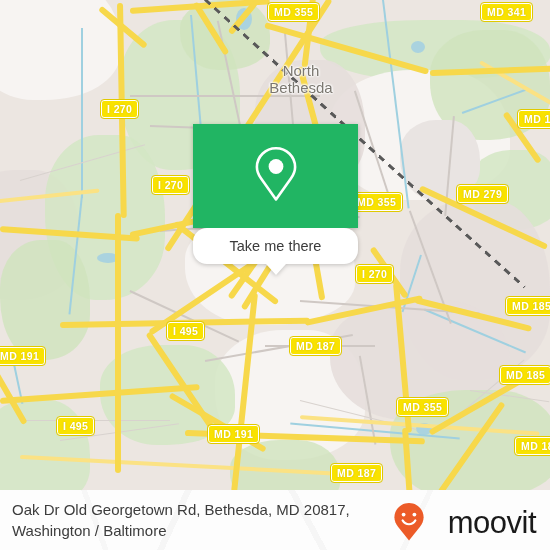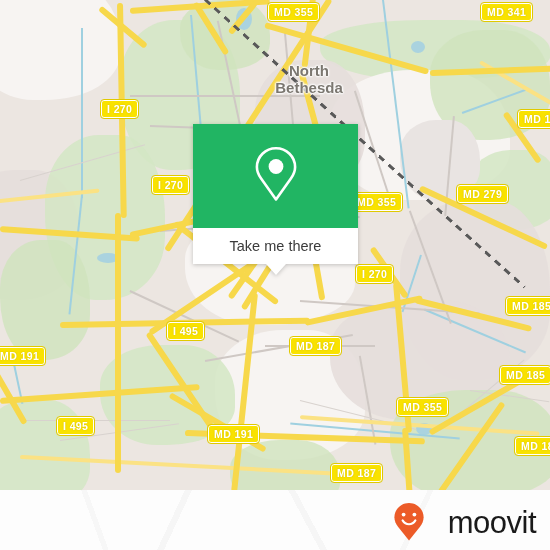--- a/index.html
+++ b/index.html
@@ -89,20 +89,21 @@
     background: #21b563;
     display: flex; align-items: center; justify-content: center;
   }
   #popup-btn {
     height: 36px;
     background: #fff;
     display: flex; align-items: center; justify-content: center;
     color: #3b3b3b;
     font-size: 14.5px;
     cursor: pointer;
+    border-radius: 14px;
   }
   #popup-tail {
     position: absolute;
     left: 50%; top: 140px;
     width: 0; height: 0;
     margin-left: -10px;
     border-left: 10px solid transparent;
     border-right: 10px solid transparent;
     border-top: 11px solid #fff;
   }
@@ -268,21 +269,21 @@
 
     <div class="rd motorway" style="left:420px; top:185px; width:140px; transform:rotate(25deg);"></div>
     <div class="rd motorway" style="left:505px; top:110px; width:60px;  transform:rotate(55deg);"></div>
     <div class="rd motorway" style="left:0px;   top:226px; width:140px; transform:rotate(4deg);"></div>
     <div class="rd motorway" style="left:130px; top:232px; width:100px; transform:rotate(-12deg);"></div>
     <div class="rd motorway" style="left:430px; top:430px; width:120px; transform:rotate(-30deg);"></div>
     <div class="rd motorway" style="left:440px; top:490px; width:110px; transform:rotate(-55deg);"></div>
 
     <div class="rail-d" style="left:205px; top:-2px; width:430px; transform:rotate(42deg);"></div>
 
-    <div class="place" style="left:264px; top:62px; width:90px;font-weight:bold;">North
+    <div class="place" style="left:256px; top:62px; width:90px;">North
 Bethesda</div>
 
     <div class="shield" style="left:268px; top:3px;">MD 355</div>
     <div class="shield" style="left:481px; top:3px;">MD 341</div>
     <div class="shield" style="left:101px; top:100px;">I 270</div>
     <div class="shield" style="left:518px; top:110px;">MD 1</div>
     <div class="shield" style="left:152px; top:176px;">I 270</div>
     <div class="shield" style="left:351px; top:193px;">MD 355</div>
     <div class="shield" style="left:457px; top:185px;">MD 279</div>
     <div class="shield" style="left:356px; top:265px;">I 270</div>
@@ -311,20 +312,21 @@
       </div>
       <div id="popup-tail"></div>
     </div>
 
   </div>
 
   <div id="footer">
     <div id="footer-wm"></div>
   </div>
 
+  <div id="footer-addr">Oak Dr Old Georgetown Rd, Bethesda, MD 20817, Washington / Baltimore</div>
 
   <div id="logo">
     <span style="display:flex;">
       <svg width="30" height="38" viewBox="0 0 30 38" aria-hidden="true">
         <path d="M15 0C6.9 0 0.4 6.4 0.4 14.3c0 3.6 1.4 6.5 3.6 9.4L15 37.6l11-13.9c2.2-2.9 3.6-5.8 3.6-9.4C29.6 6.4 23.1 0 15 0z" fill="#ec5b28"></path>
         <circle cx="9.6" cy="11.6" r="1.9" fill="#ffffff"></circle>
         <circle cx="20.4" cy="11.6" r="1.9" fill="#ffffff"></circle>
         <path d="M8.6 17.4c1.6 2.6 4 3.9 6.4 3.9s4.8-1.3 6.4-3.9" fill="none" stroke="#ffffff" stroke-width="2.1" stroke-linecap="round"></path>
       </svg>
     </span>

